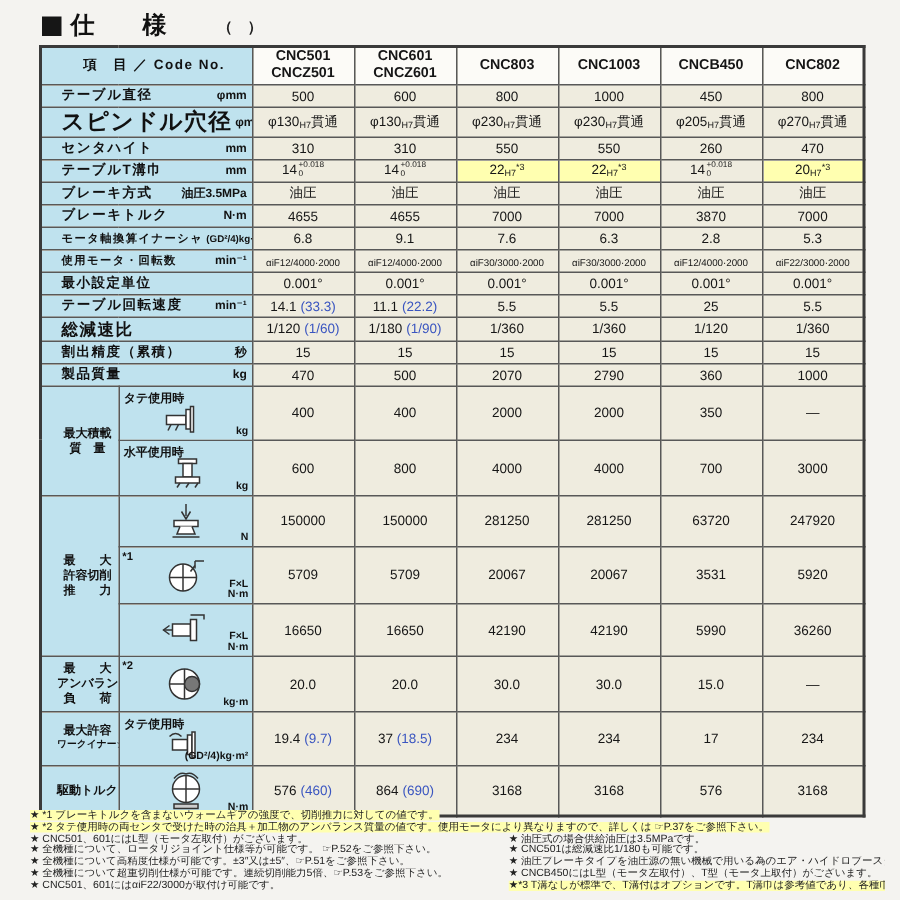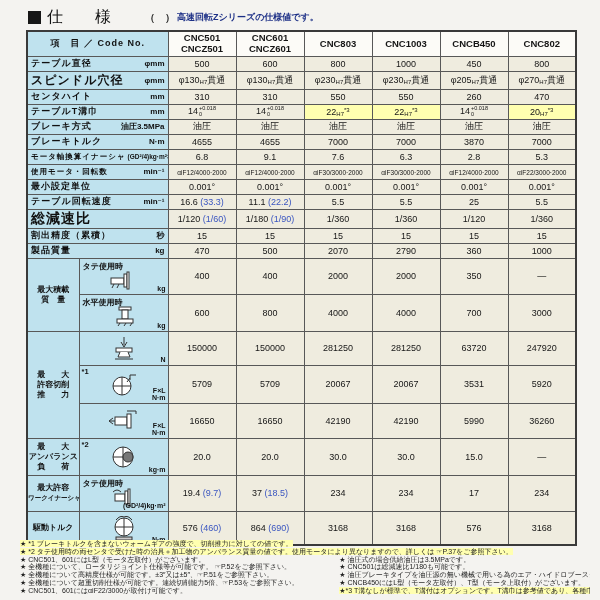--- a/index.html
+++ b/index.html
@@ -5,31 +5,31 @@
   html,body{margin:0;padding:0;}
   body{
     width:600px;height:600px;background:#f4f3f0;
     font-family:"Liberation Sans","DejaVu Sans",sans-serif;
     color:#111; overflow:hidden; position:relative;
   }
   .page{position:absolute;inset:0;}
   
   .title-row{position:absolute;left:28px;top:7px;display:flex;align-items:center;}
   .sq{width:13px;height:13px;background:#161616;display:inline-block;margin-right:6px;}
-  .title{font-size:16px;font-weight:normal;letter-spacing:8px;color:#101010;}
+  .title{font-size:16px;font-weight:bold;letter-spacing:8px;color:#101010;}
   .note-paren{font-size:10px;font-weight:bold;margin-left:26px;color:#222;}
   .note{font-size:9px;font-weight:bold;color:var(--note,#1c2f86);margin-left:2px;}
   
   table{
     position:absolute;left:26px;top:30px;width:550px;
     border-collapse:collapse;table-layout:fixed;
     border:2px solid #3a3a3a;background:var(--cellbg,#efecdf);
   }
   th,td{border:1px solid #585858;padding:0;overflow:hidden;}
-  th.lab{background:var(--labbg,#bfe2ee);font-weight:bold;}
+  th.lab{background:var(--labbg,#bfe2ee);font-weight:bold;padding-left:10px;}
   .hcell{font-size:9px;text-align:center;letter-spacing:1px;}
   .mhead{background:#fcfbf7;font-weight:bold;font-size:9.5px;line-height:10.5px;text-align:center;color:#151515;}
   .lwrap{display:flex;justify-content:space-between;align-items:center;height:100%;padding:0 3px;}
   .lt{letter-spacing:1px;white-space:nowrap;text-align:right;}
   .un{font-weight:bold;white-space:nowrap;margin-left:2px;}
   .glab{text-align:center;vertical-align:middle;font-family:Liberation Serif, serif;}
   .glab div{font-size:8px;line-height:10px;white-space:nowrap;}
   .icell{position:relative;}
   .mk{position:absolute;left:2px;top:1px;font-size:7.5px;font-weight:bold;}
   .sl{position:absolute;left:3px;top:2px;font-size:8px;font-weight:bold;white-space:nowrap;}
@@ -53,21 +53,20 @@
   .fn-right{width:44%;overflow:hidden;white-space:nowrap;}
 </style>
 </head>
 <body>
 
 <div class="page">
   <div class="title-row">
     <span class="sq"></span>
     <span class="title">仕　様</span>
     <span class="note-paren">（　）</span>
-    <span class="note">高速回転Zシリーズの仕様値です。</span>
   </div>
   <table id="spec-table">
       <colgroup>
         <col style="width:52px">
         <col style="width:89px">
         <col style="width:68px">
         <col style="width:68px">
         <col style="width:68px">
         <col style="width:68px">
         <col style="width:68px">
@@ -107,21 +106,21 @@
           <td class="data"><span class="cv">500</span></td>
           <td class="data"><span class="cv">600</span></td>
           <td class="data"><span class="cv">800</span></td>
           <td class="data"><span class="cv">1000</span></td>
           <td class="data"><span class="cv">450</span></td>
           <td class="data"><span class="cv">800</span></td>
         </tr>
         <tr style="height:15px">
           <th class="lab" colspan="2">
             <div class="lwrap">
-              <span class="lt" style="font-size:12px">スピンドル穴径</span>
+              <span class="lt" style="font-size:15px">スピンドル穴径</span>
               <span class="un" style="font-size:8px">φmm</span>
             </div>
           </th>
           <td class="data"><span class="cv">φ130</span><sub class="cs">H7</sub><span class="cv">貫通</span></td>
           <td class="data"><span class="cv">φ130</span><sub class="cs">H7</sub><span class="cv">貫通</span></td>
           <td class="data"><span class="cv">φ230</span><sub class="cs">H7</sub><span class="cv">貫通</span></td>
           <td class="data"><span class="cv">φ230</span><sub class="cs">H7</sub><span class="cv">貫通</span></td>
           <td class="data"><span class="cv">φ205</span><sub class="cs">H7</sub><span class="cv">貫通</span></td>
           <td class="data"><span class="cv">φ270</span><sub class="cs">H7</sub><span class="cv">貫通</span></td>
         </tr>
@@ -223,31 +222,31 @@
           <td class="data"><span class="cv">0.001°</span></td>
           <td class="data"><span class="cv">0.001°</span></td>
         </tr>
         <tr style="height:15px">
           <th class="lab" colspan="2">
             <div class="lwrap">
               <span class="lt" style="font-size:9px">テーブル回転速度</span>
               <span class="un" style="font-size:8px">min⁻¹</span>
             </div>
           </th>
-          <td class="data"><span class="cv">16.6</span> <span class="paren">(33.3)</span></td>
+          <td class="data"><span class="cv">14.1</span> <span class="paren">(33.3)</span></td>
           <td class="data"><span class="cv">11.1</span> <span class="paren">(22.2)</span></td>
           <td class="data"><span class="cv">5.5</span></td>
           <td class="data"><span class="cv">5.5</span></td>
           <td class="data"><span class="cv">25</span></td>
           <td class="data"><span class="cv">5.5</span></td>
         </tr>
         <tr style="height:15px">
           <th class="lab" colspan="2">
             <div class="lwrap">
-              <span class="lt" style="font-size:14px">総減速比</span>
+              <span class="lt" style="font-size:11px">総減速比</span>
               <span class="un" style="font-size:8px"></span>
             </div>
           </th>
           <td class="data"><span class="cv">1/120</span> <span class="paren">(1/60)</span></td>
           <td class="data"><span class="cv">1/180</span> <span class="paren">(1/90)</span></td>
           <td class="data"><span class="cv">1/360</span></td>
           <td class="data"><span class="cv">1/360</span></td>
           <td class="data"><span class="cv">1/120</span></td>
           <td class="data"><span class="cv">1/360</span></td>
         </tr>

